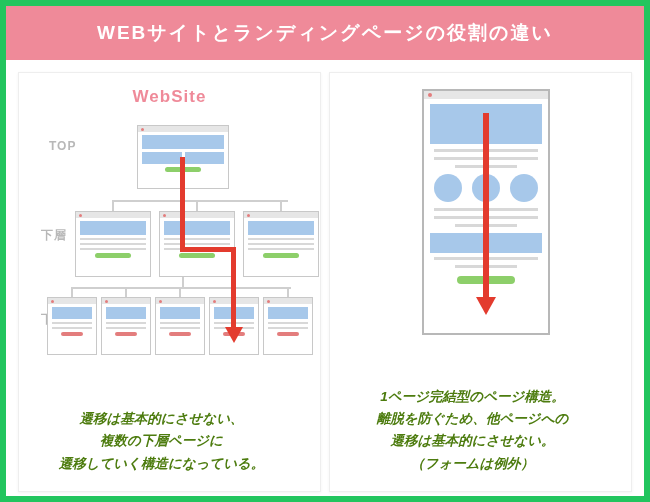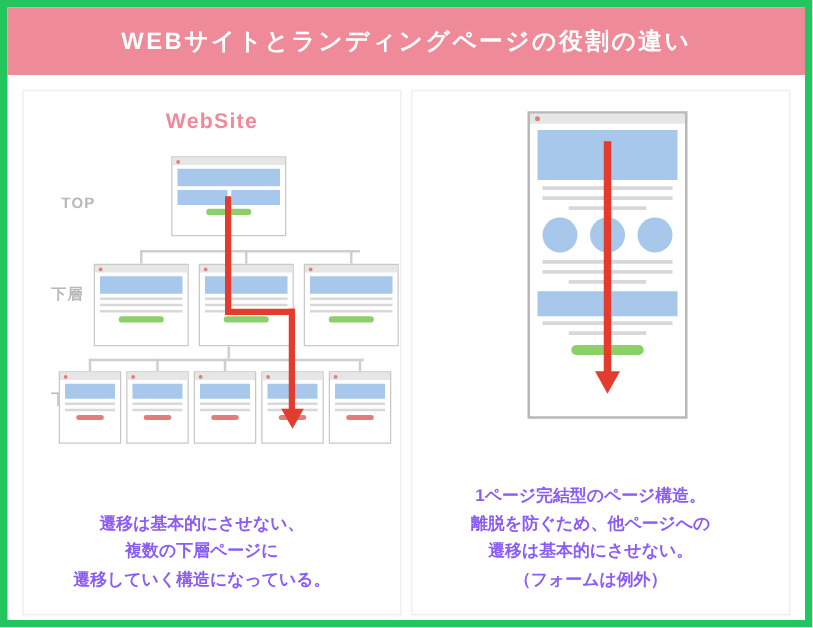--- a/index.html
+++ b/index.html
@@ -47,36 +47,37 @@
     margin-bottom: 12px;
   }
   .caption {
     position: absolute;
     bottom: 16px;
     left: 0; right: 16px;
     font-weight: bold;
     font-size: 13.5px;
     text-align: center;
     line-height: 1.65;
-    color: #8b5cf6;
+    color: #4d7c0f;
+    font-style: italic;
   }
   
   .tree {
     position: relative;
     width: 100%;
     height: 260px;
   }
   .lvl-label {
     position: absolute;
     font-size: 12px;
     color: #b8b8b8;
     font-weight: bold;
     letter-spacing: 1px;
   }
-  .lvl-top   { top: 36px;  left: 30px; }
+  .lvl-top   { top: 20px;  left: 30px; }
   .lvl-mid   { top: 108px; left: 22px; }
   .lvl-bot   { top: 192px; left: 22px; }
 
   .page {
     position: absolute;
     border: 1px solid #c8c8c8;
     background: #fff;
   }
   .page .bar { height:6px; background:#e6e6e6; position:relative; }
   .page .bar::before { content:""; position:absolute; left:3px; top:1.5px; width:3px; height:3px; border-radius:50%; background:#e37d7d; }

